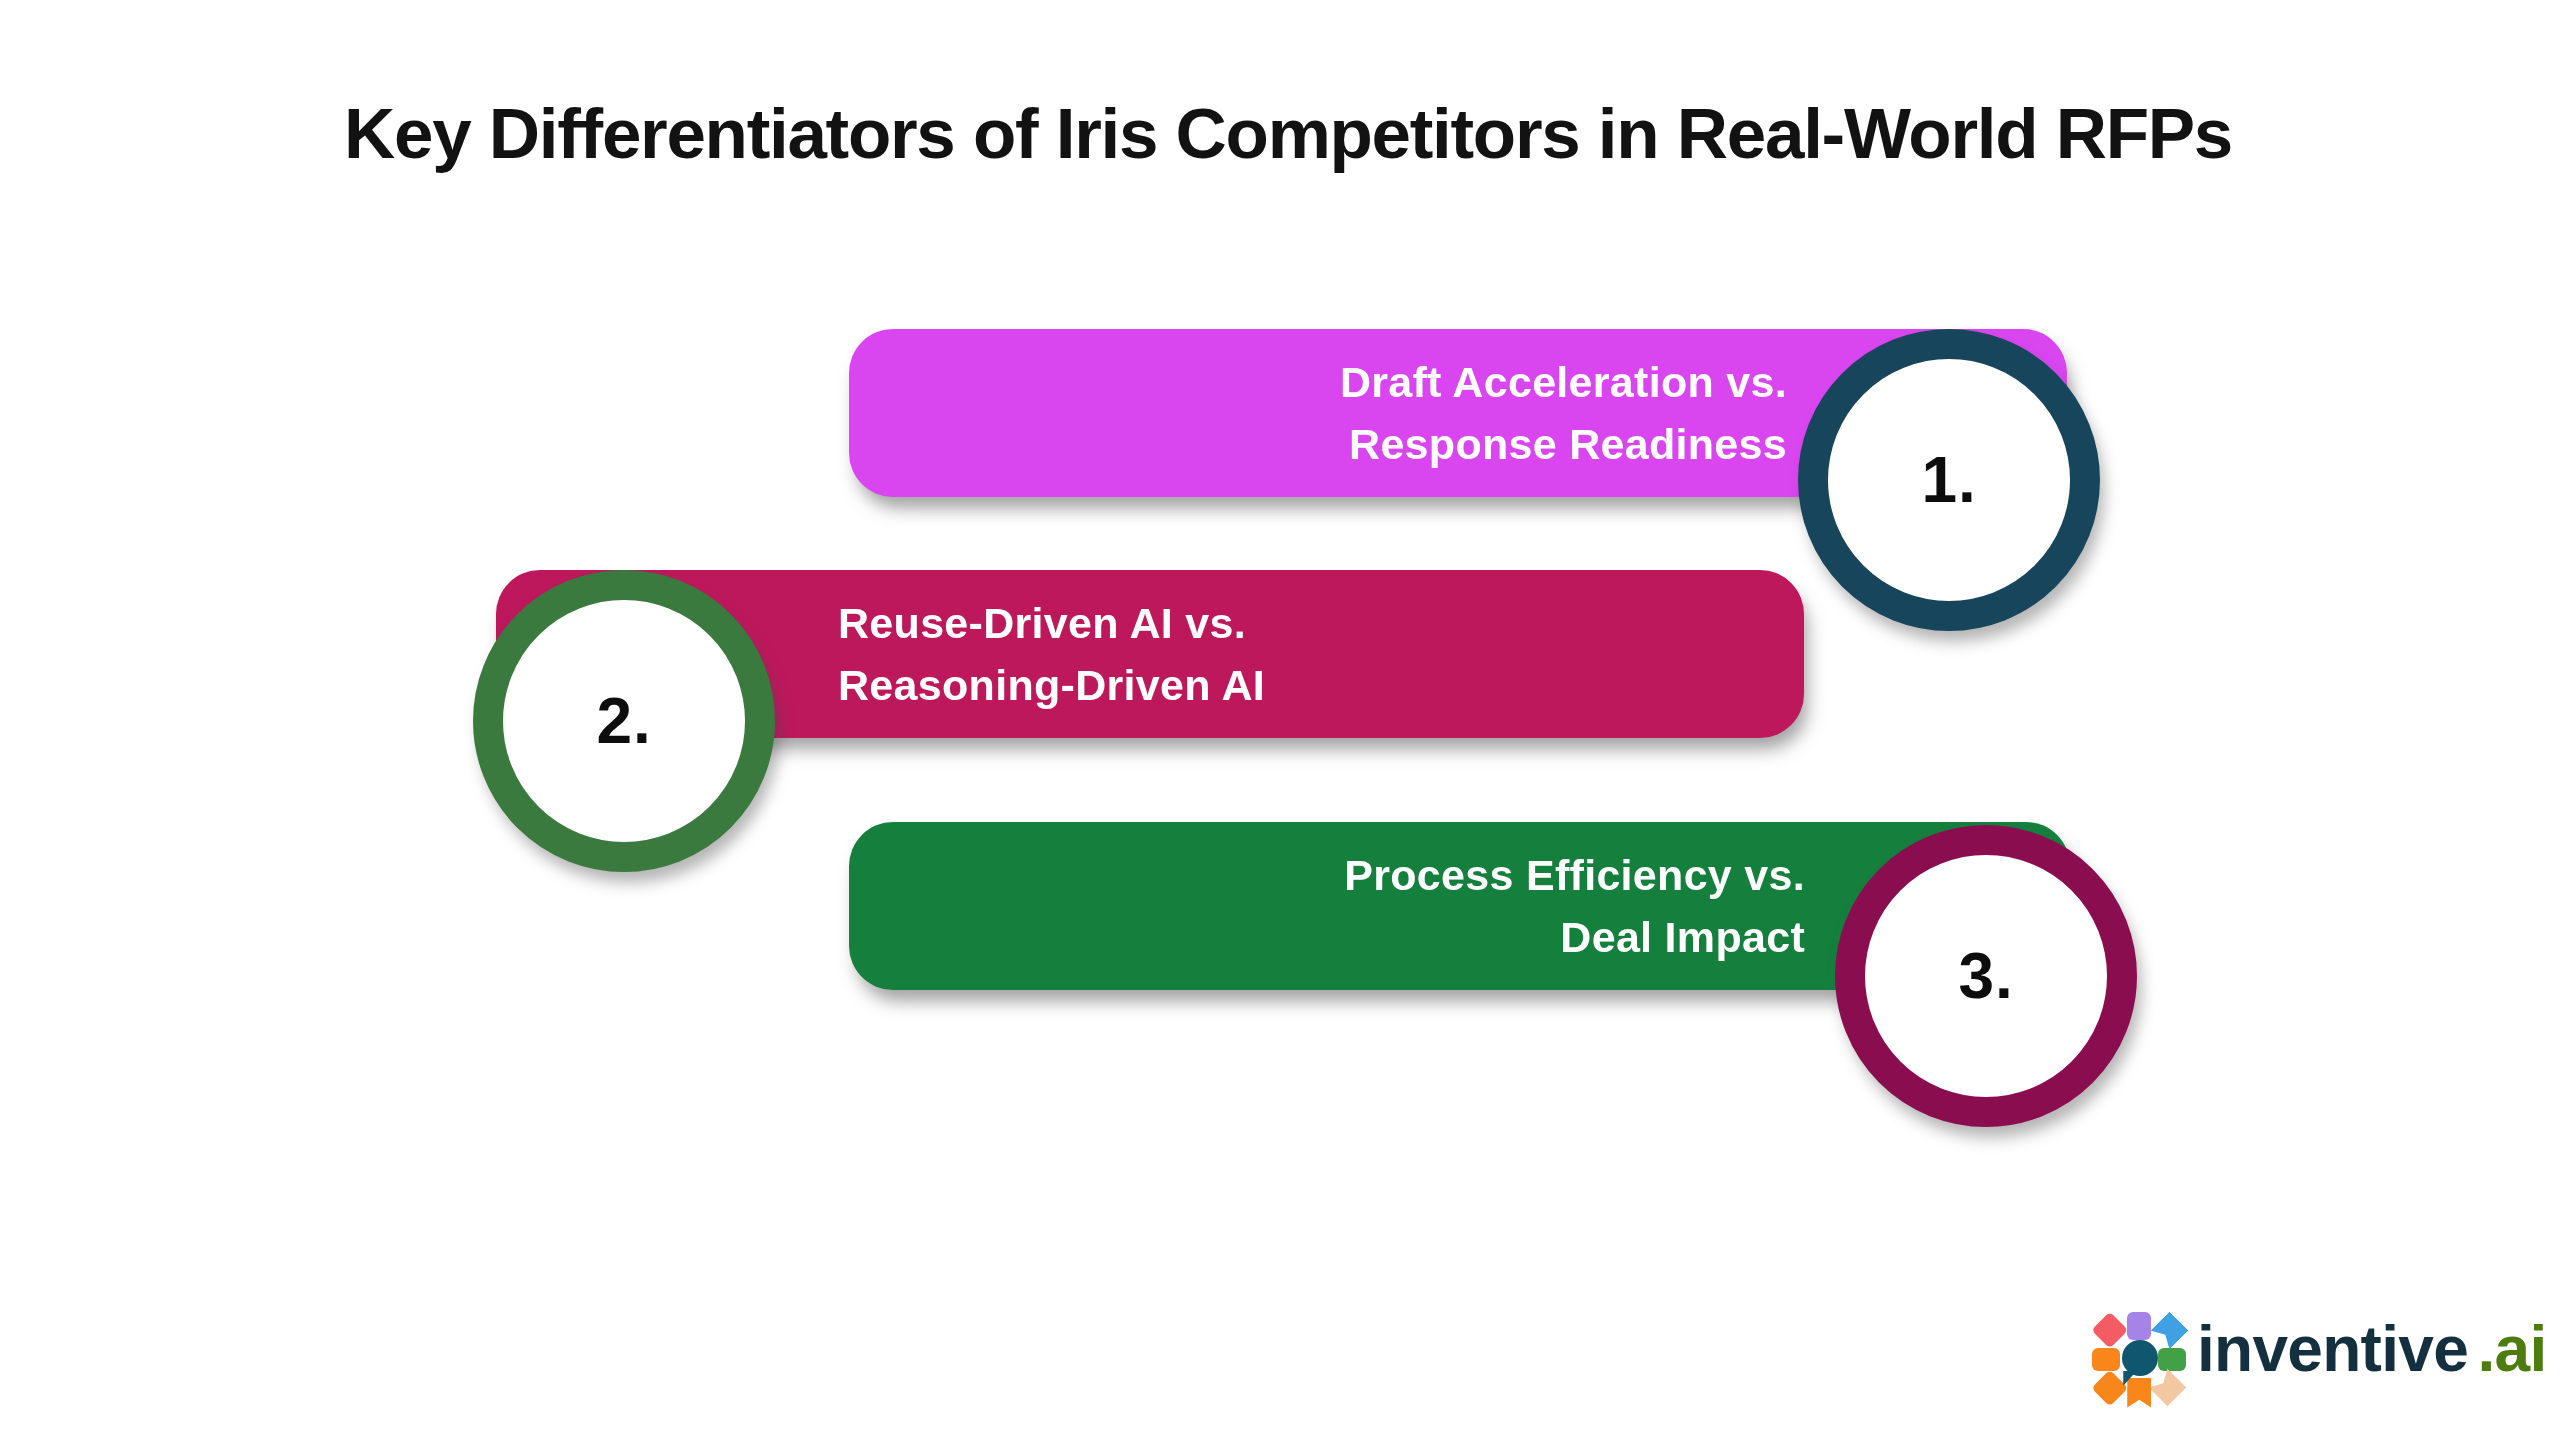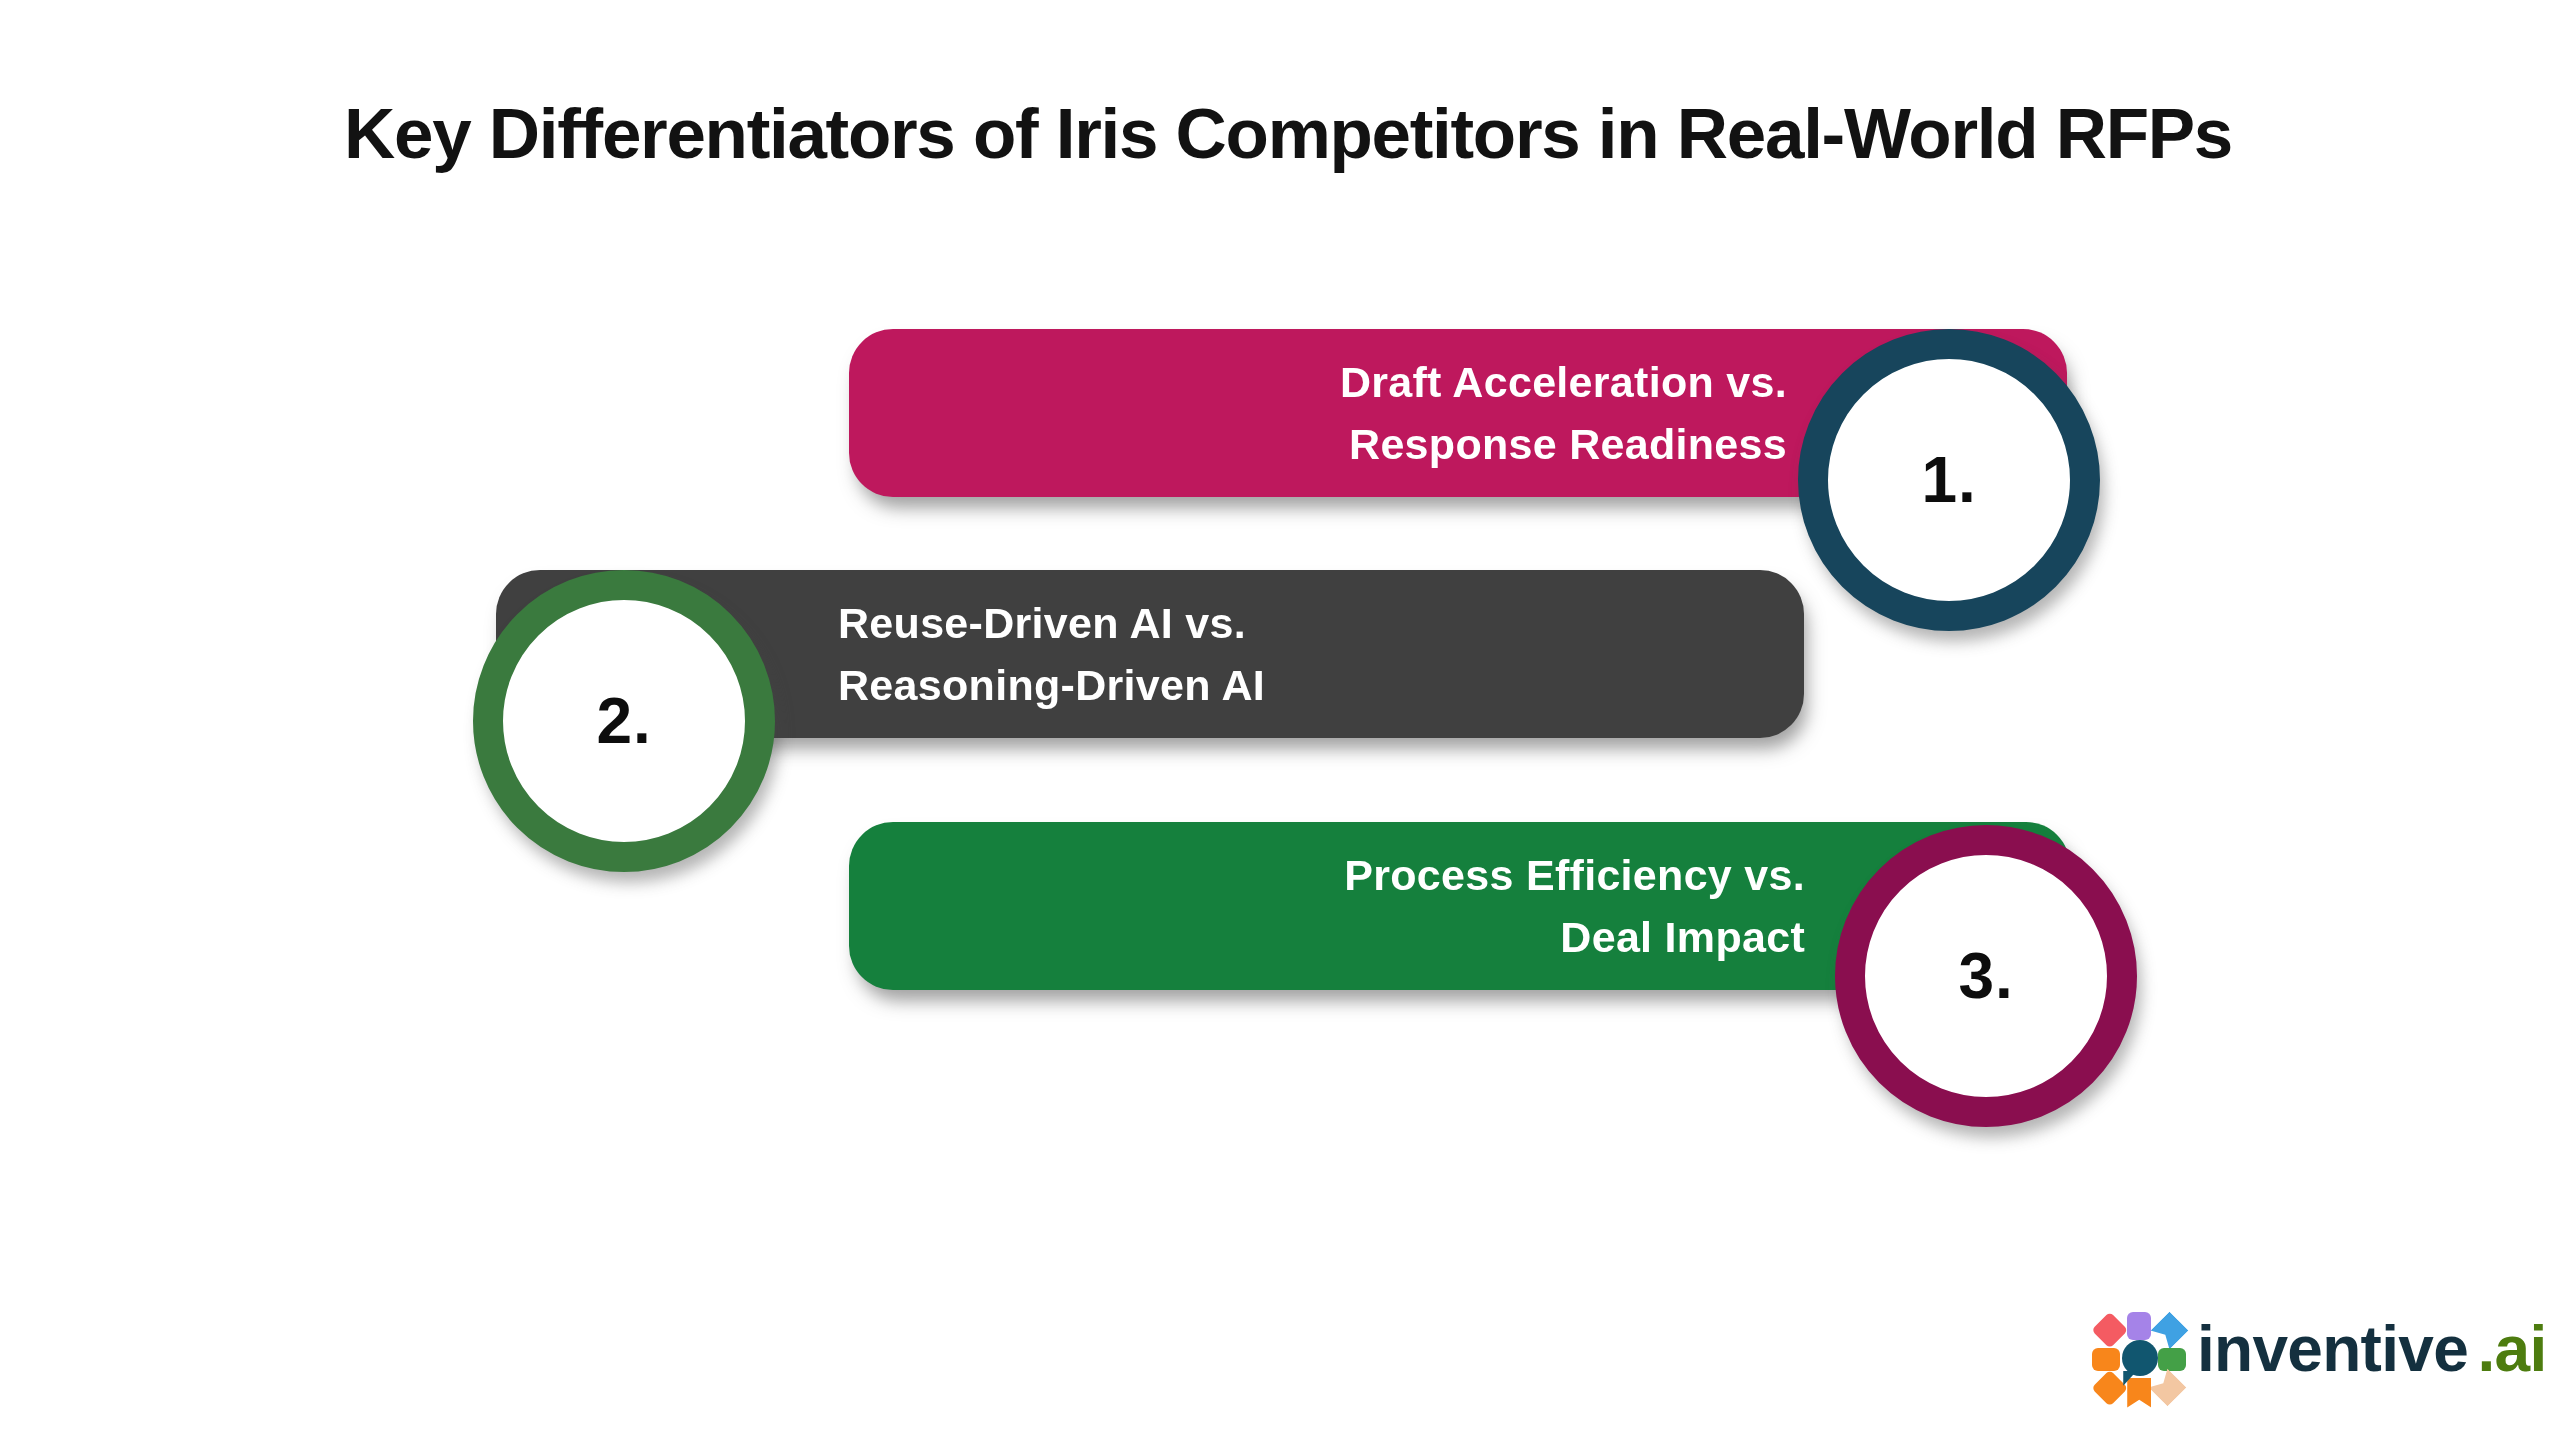--- a/index.html
+++ b/index.html
@@ -115,29 +115,29 @@
   .bubble-tail     { left: 31px; top: 59px; width: 13.4px; height: 14.8px;
                      clip-path: polygon(0 0, 100% 0, 0 100%); }
 </style>
 </head>
 <body>
 
 <div class="canvas">
 
   <div class="title">Key Differentiators of Iris Competitors in Real-World RFPs</div>
 
-  <div class="pill pill-1" style="background-color: #be185d;">
+  <div class="pill pill-1" style="background-color: #d946ef;">
     <div class="pill-line">Draft Acceleration vs.</div>
     <div class="pill-line">Response Readiness</div>
   </div>
   <div class="num-circle circle-1" style="border-color: rgb(23, 69, 92);">
     <div class="num">1.</div>
   </div>
 
-  <div class="pill pill-2" style="background-color: #404040;">
+  <div class="pill pill-2" style="background-color: #be185d;">
     <div class="pill-line">Reuse-Driven AI vs.</div>
     <div class="pill-line">Reasoning-Driven AI</div>
   </div>
   <div class="num-circle circle-2" style="border-color: rgb(58, 122, 62);">
     <div class="num">2.</div>
   </div>
 
   <div class="pill pill-3" style="background-color: #15803d;">
     <div class="pill-line">Process Efficiency vs.</div>
     <div class="pill-line">Deal Impact</div>

